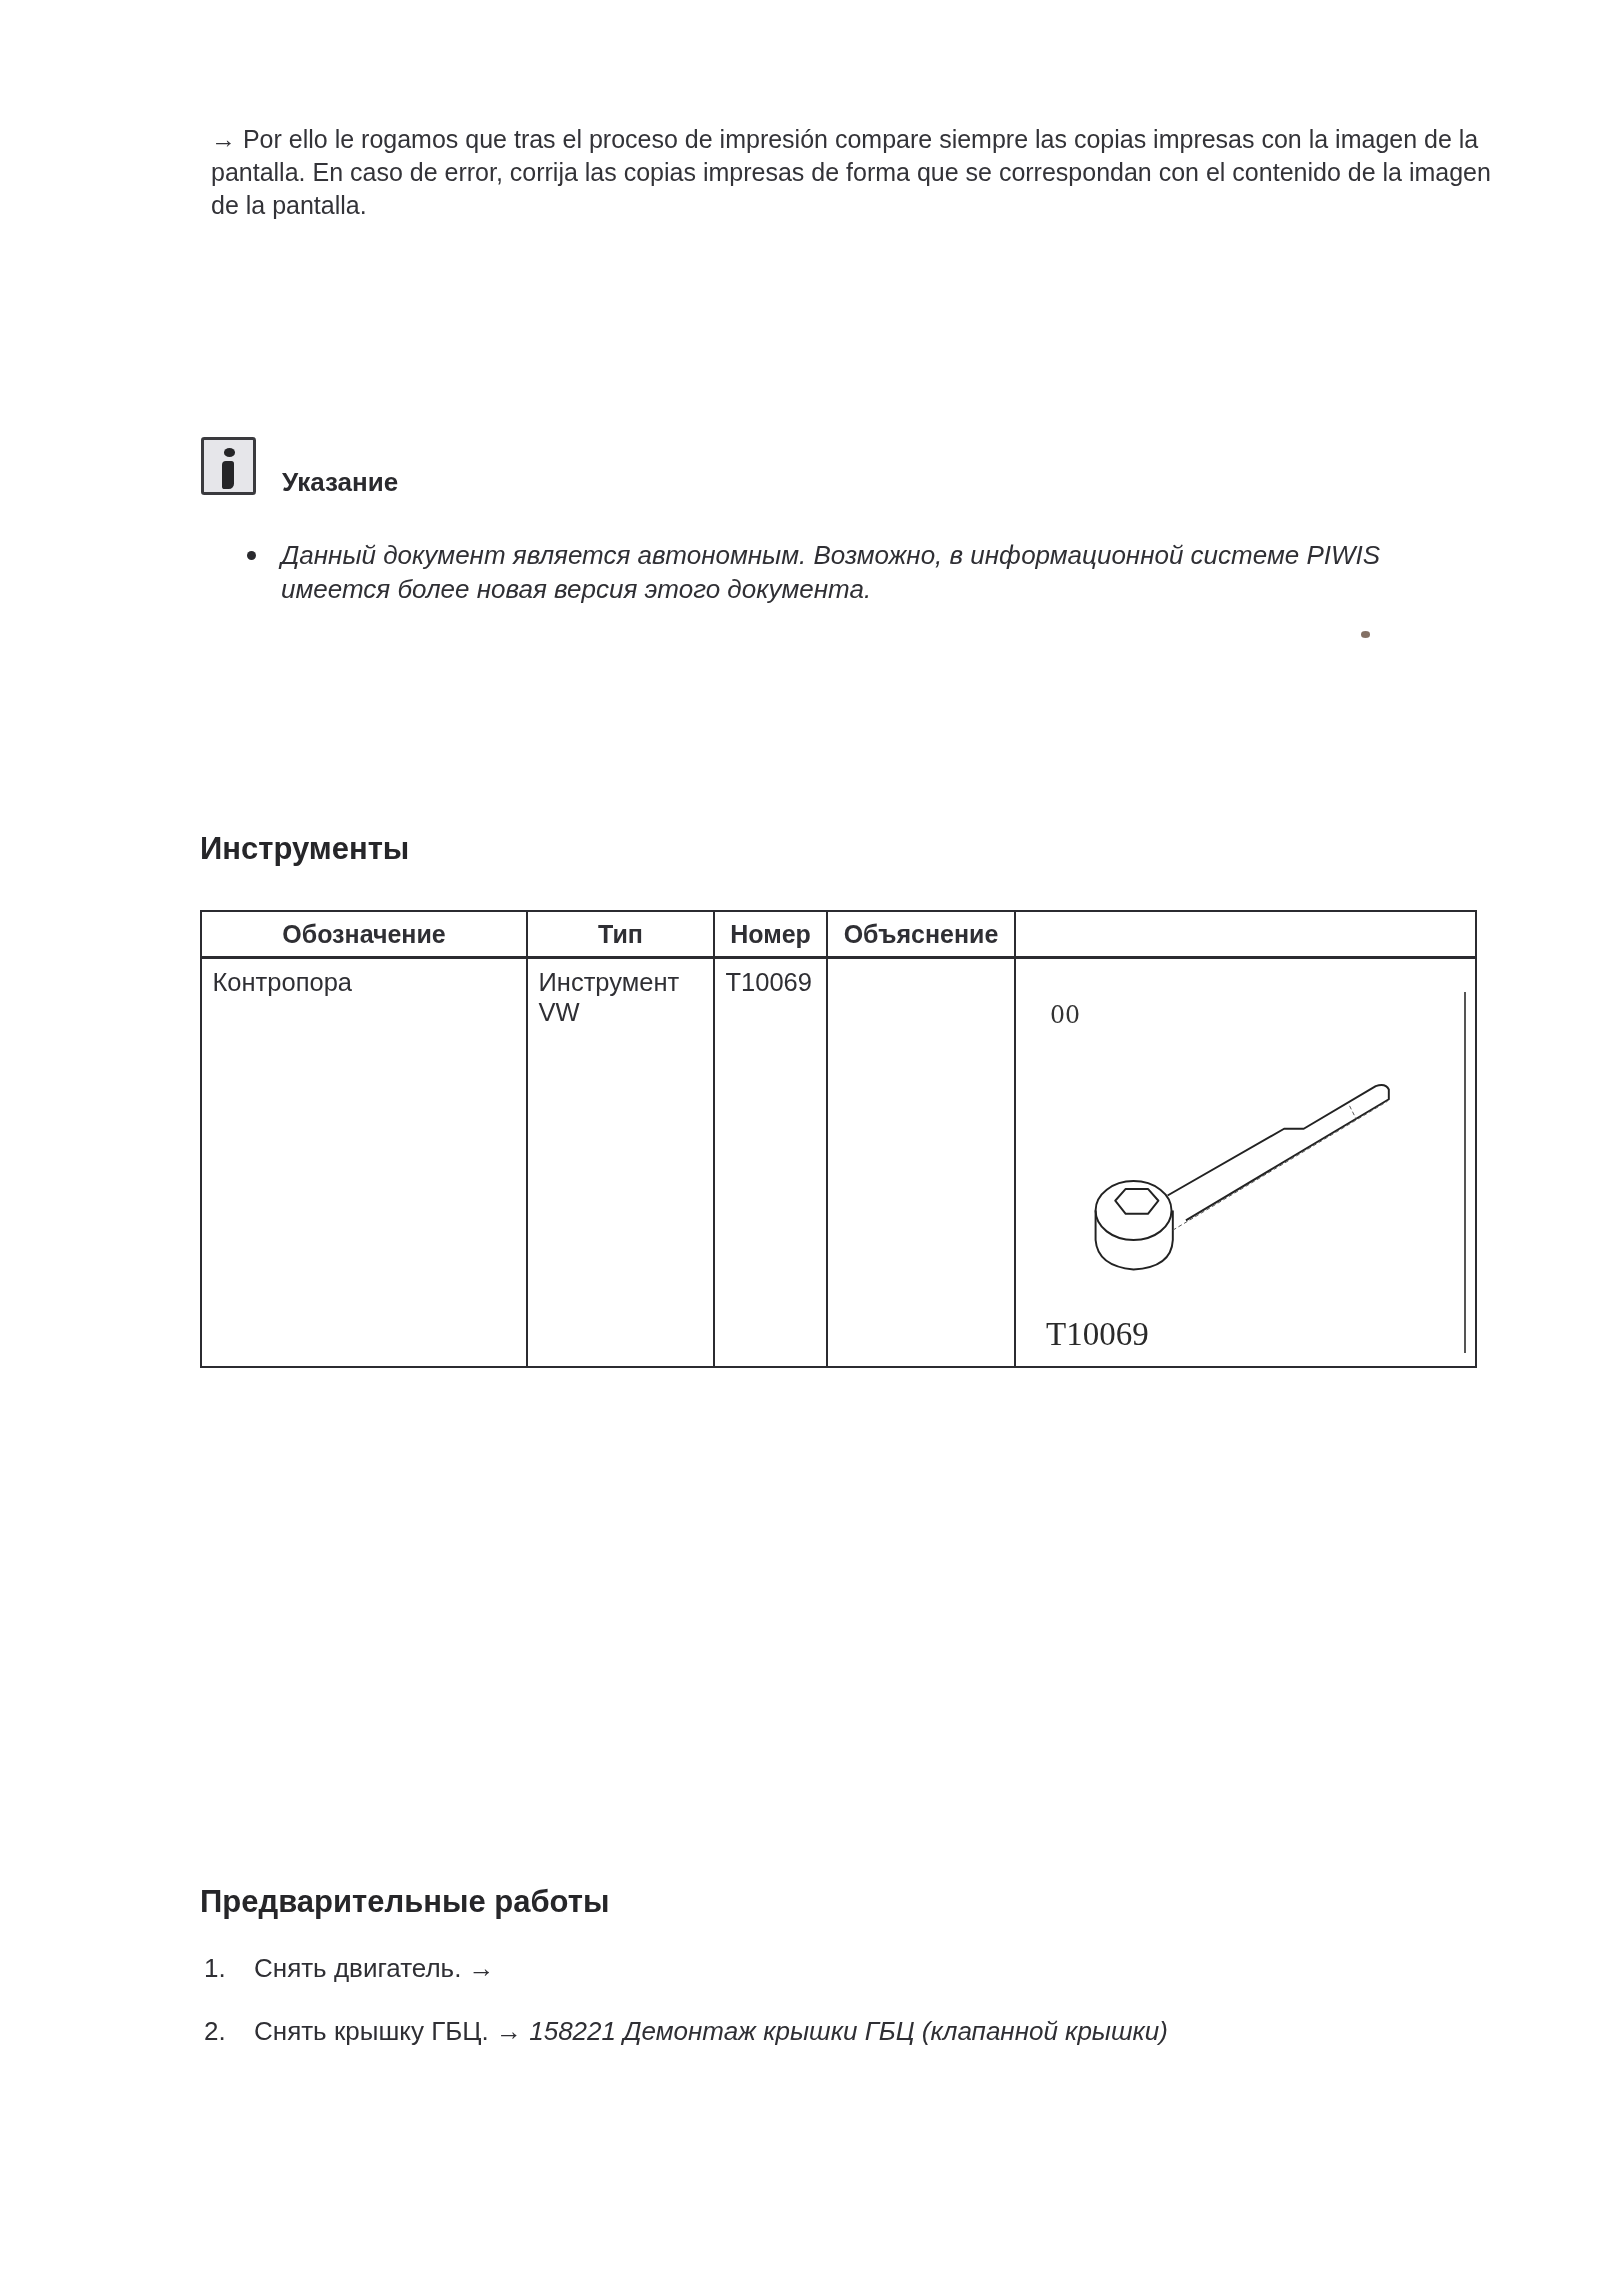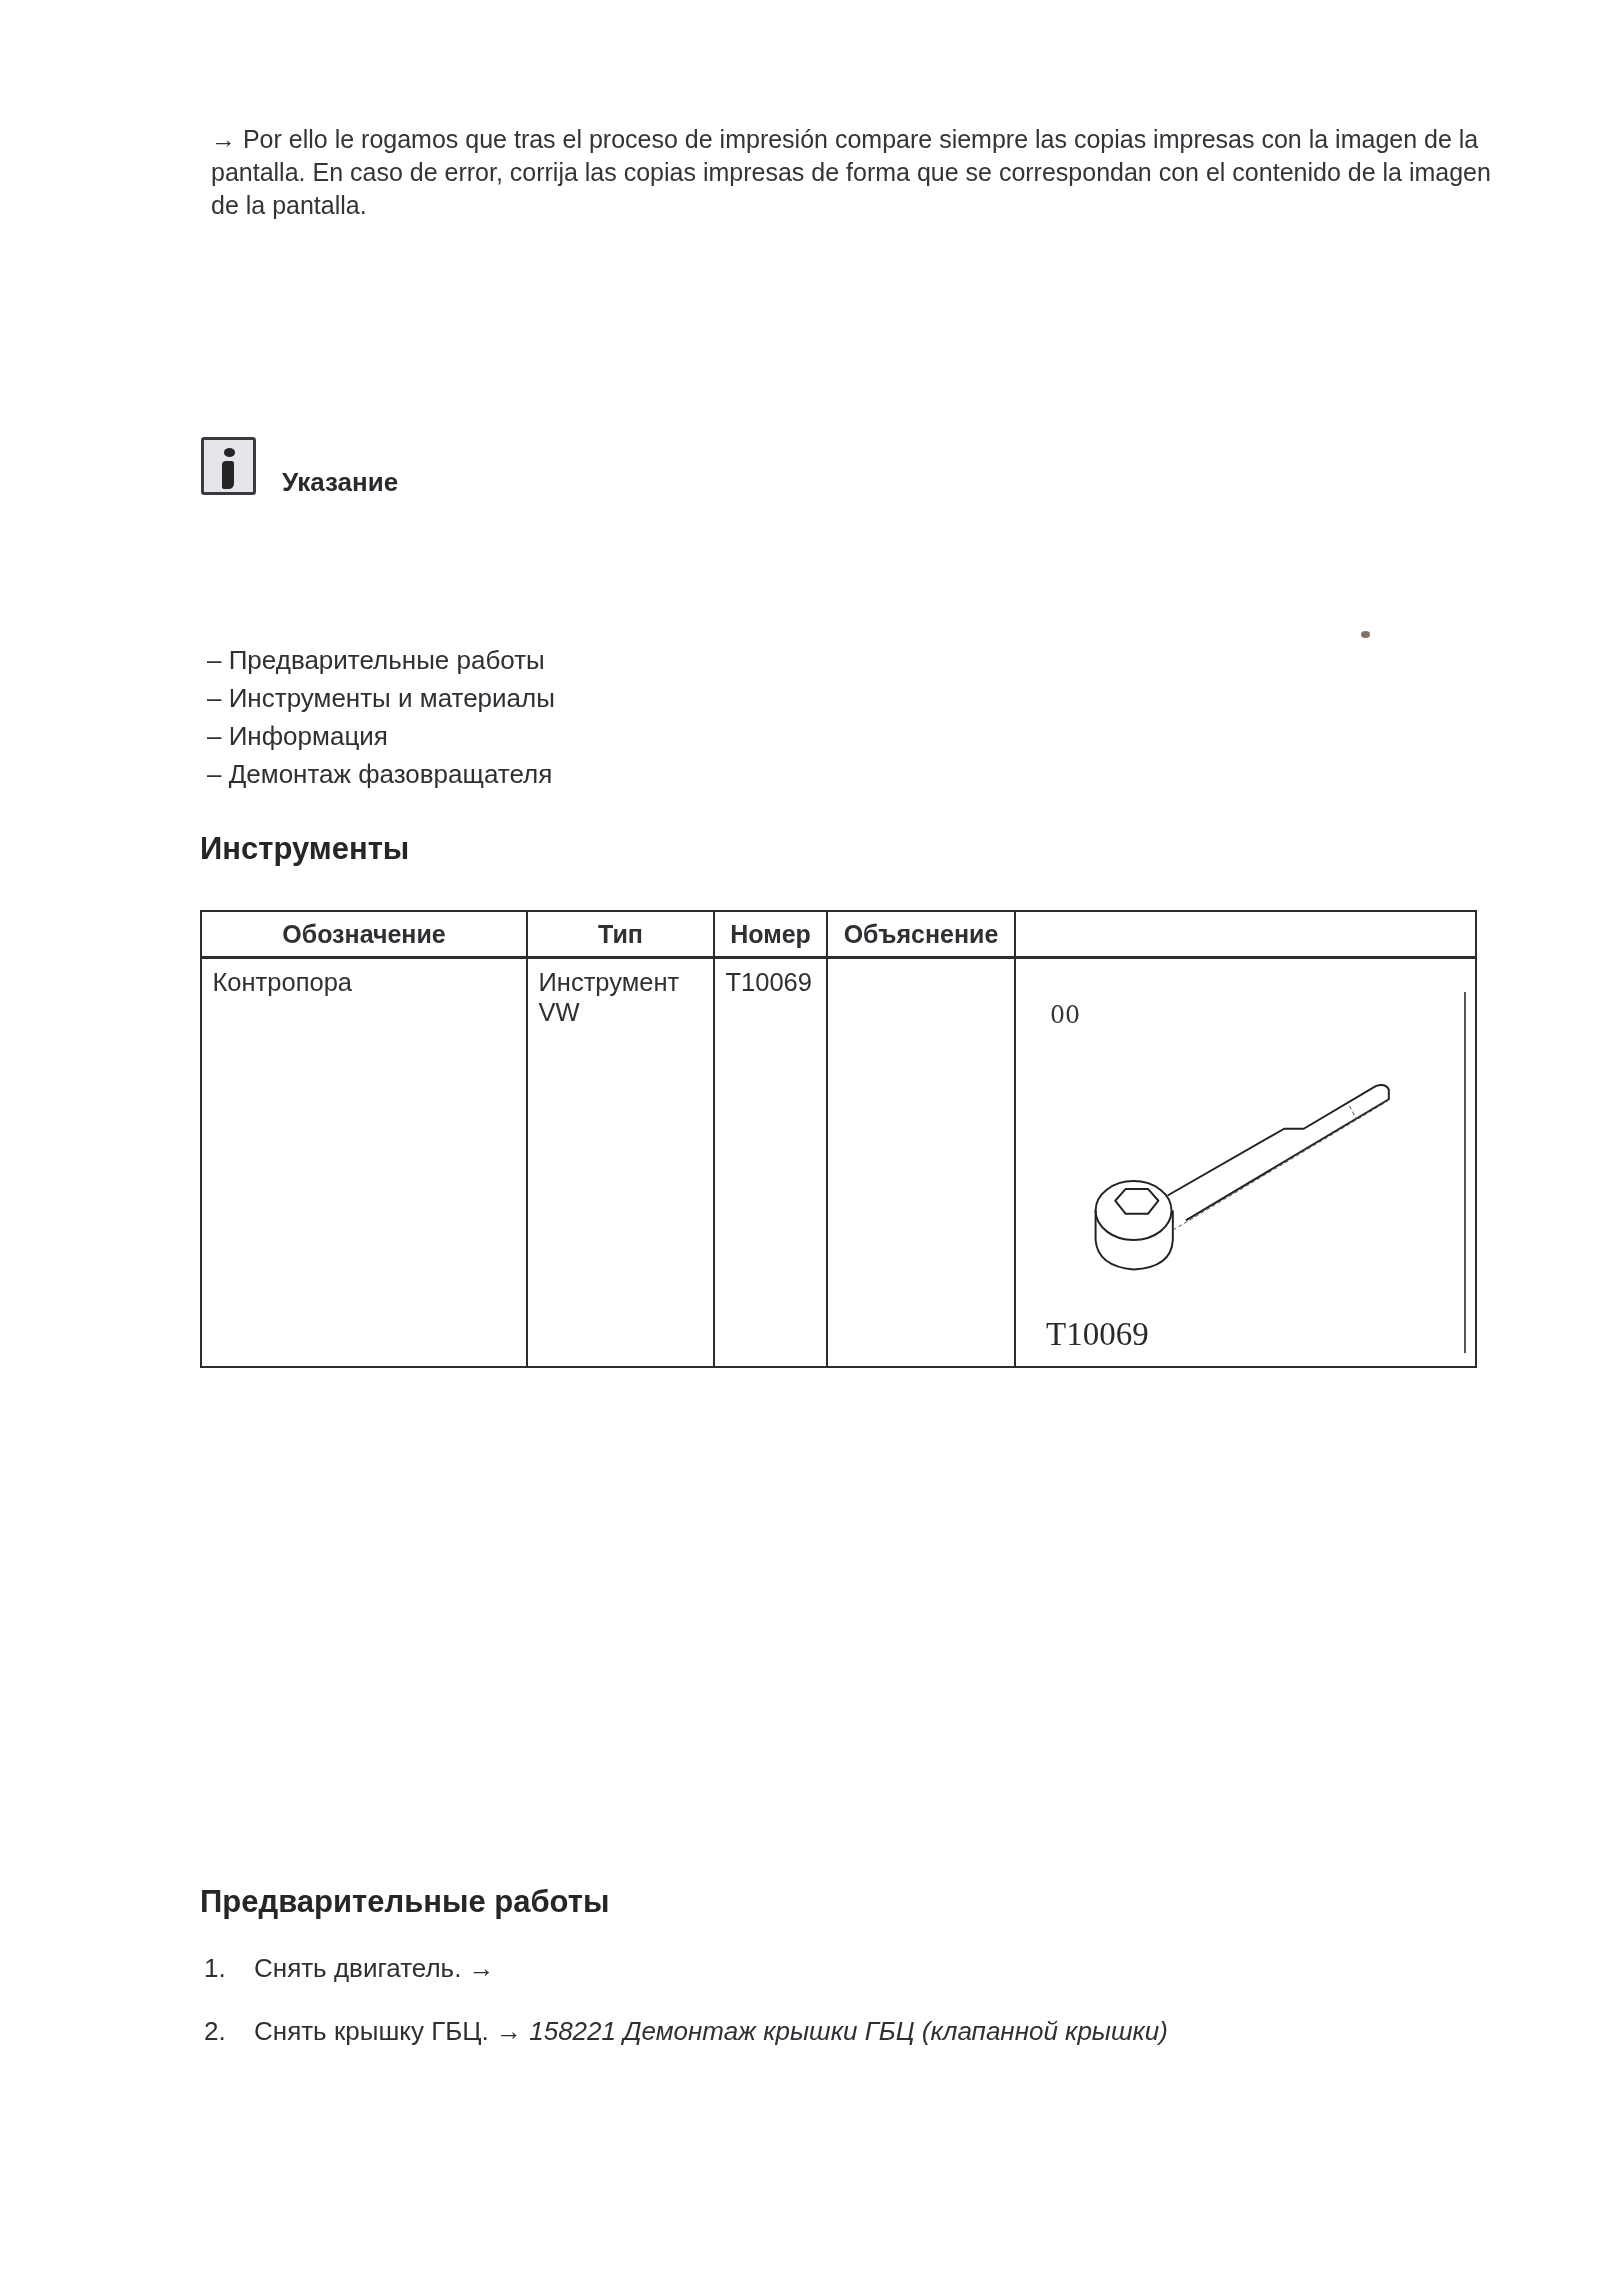--- a/index.html
+++ b/index.html
@@ -106,29 +106,26 @@
 
 
   <div class="notice">
     <div class="info-icon">
       <span class="dot"></span>
         <span class="stem"></span>
     </div>
     <span class="notice-label">Указание</span>
   </div>
 
+  <ul class="notice-bullets">
+    <li>Данный документ является автономным. Возможно, в информационной системе PIWIS имеется более новая версия этого документа.</li>
+  </ul>
 
   <div class="stray-mark"></div>
 
-  <ul class="toc">
-    <li>– Предварительные работы</li>
-    <li>– Инструменты и материалы</li>
-    <li>– Информация</li>
-    <li>– Демонтаж фазовращателя</li>
-  </ul>
 
   <h2 class="section-heading tools-heading">Инструменты</h2>
 
   <table class="tools">
     <colgroup>
       <col style="width:326px">
         <col style="width:187px">
         <col style="width:113px">
         <col style="width:188px">
         <col style="width:461px">

